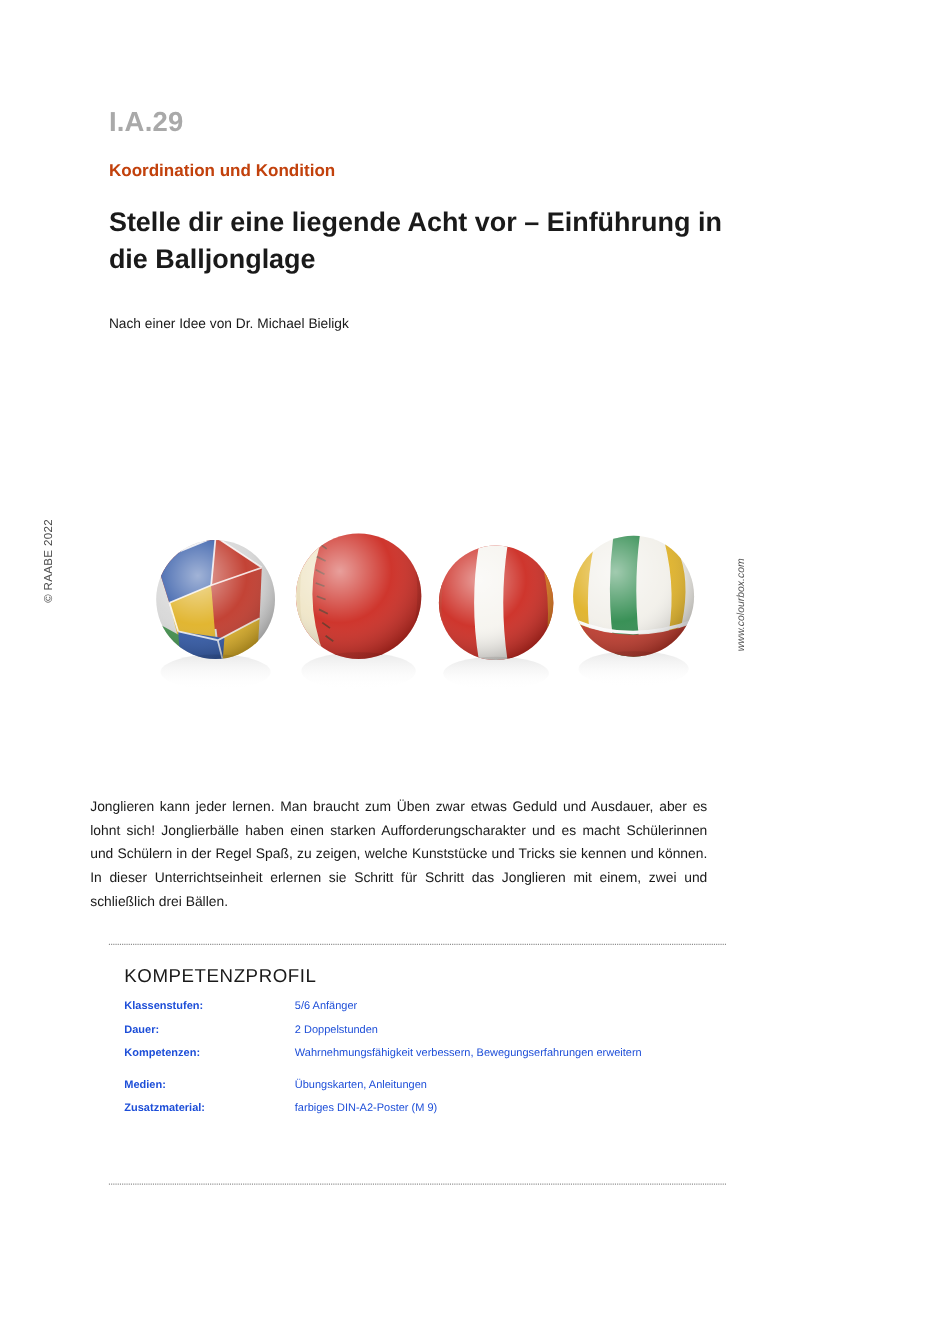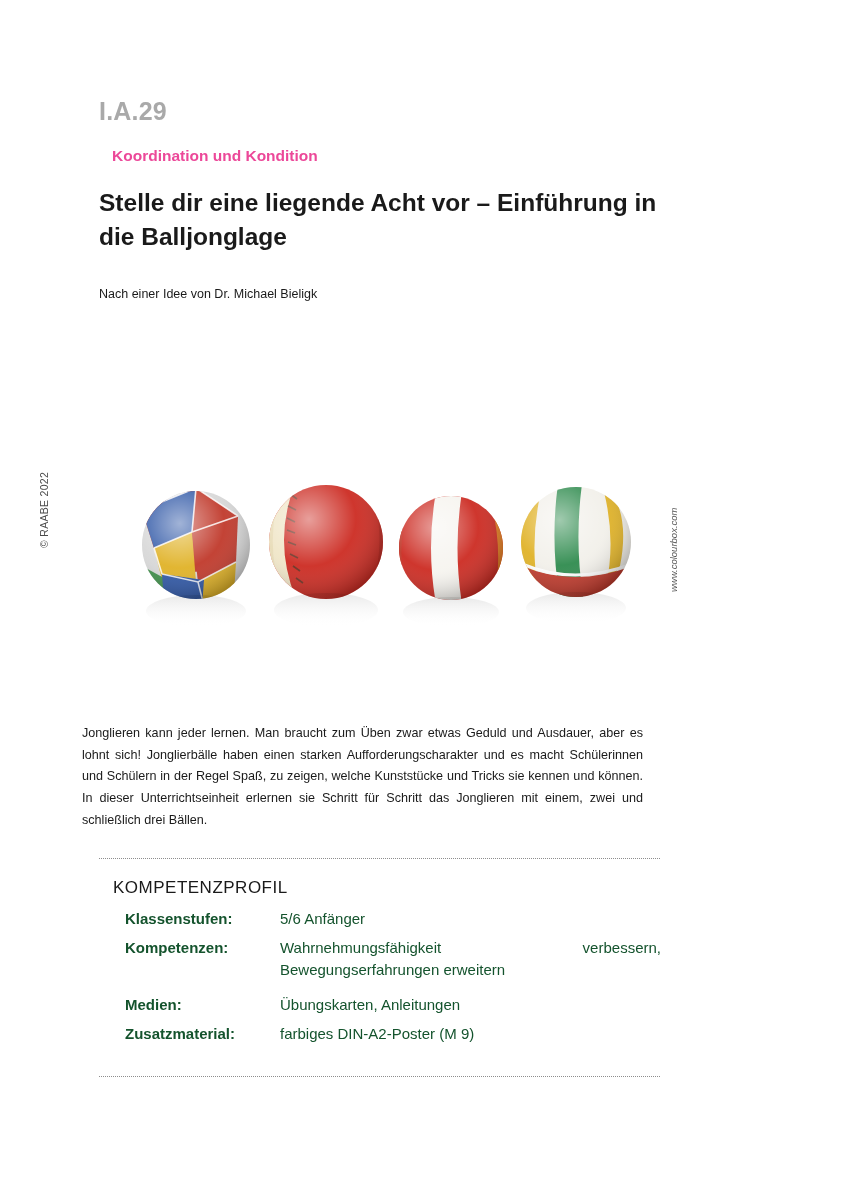--- a/index.html
+++ b/index.html
@@ -44,22 +44,21 @@
     font-weight: bold;
     color: #a9a9a9;
     letter-spacing: 0.2px;
   }
   .subject {
     position: absolute;
     left: 99px;
     top: 147px;
     font-size: 15.5px;
     font-weight: bold;
-    color: #ec4899;
-    margin-left: 13px;
+    color: #c2410c;
   }
   .title {
     position: absolute;
     left: 99px;
     top: 186px;
     width: 580px;
     font-size: 24.5px;
     font-weight: bold;
     line-height: 1.38;
     color: #1a1a1a;
@@ -122,26 +121,26 @@
     position: absolute;
     left: 113px;
     top: 878px;
     font-size: 17px;
     font-weight: normal;
     letter-spacing: 0.5px;
     color: #1a1a1a;
   }
   .profile-table {
     position: absolute;
-    left: 125px;
+    left: 113px;
     top: 908px;
     width: 536px;
     border-collapse: collapse;
-    font-size: 15px;
-    color: #14532d;
+    font-size: 10px;
+    color: #1d4ed8;
   }
   .profile-table td {
     vertical-align: top;
     padding: 0 0 7px 0;
     line-height: 1.45;
   }
   .profile-table td.label {
     width: 155px;
     font-weight: bold;
     white-space: nowrap;
@@ -253,20 +252,24 @@
   <div class="dotline top"></div>
 
   <div class="profile-heading">KOMPETENZPROFIL</div>
 
   <table class="profile-table">
     <tbody>
       <tr>
         <td class="label">Klassenstufen:</td>
         <td class="value">5/6 Anfänger</td>
       </tr>
+      <tr>
+        <td class="label">Dauer:</td>
+        <td class="value">2 Doppelstunden</td>
+      </tr>
       <tr class="gap">
         <td class="label">Kompetenzen:</td>
         <td class="value">Wahrnehmungsfähigkeit verbessern, Bewegungserfahrungen erweitern</td>
       </tr>
       <tr>
         <td class="label">Medien:</td>
         <td class="value">Übungskarten, Anleitungen</td>
       </tr>
       <tr>
         <td class="label">Zusatzmaterial:</td>

